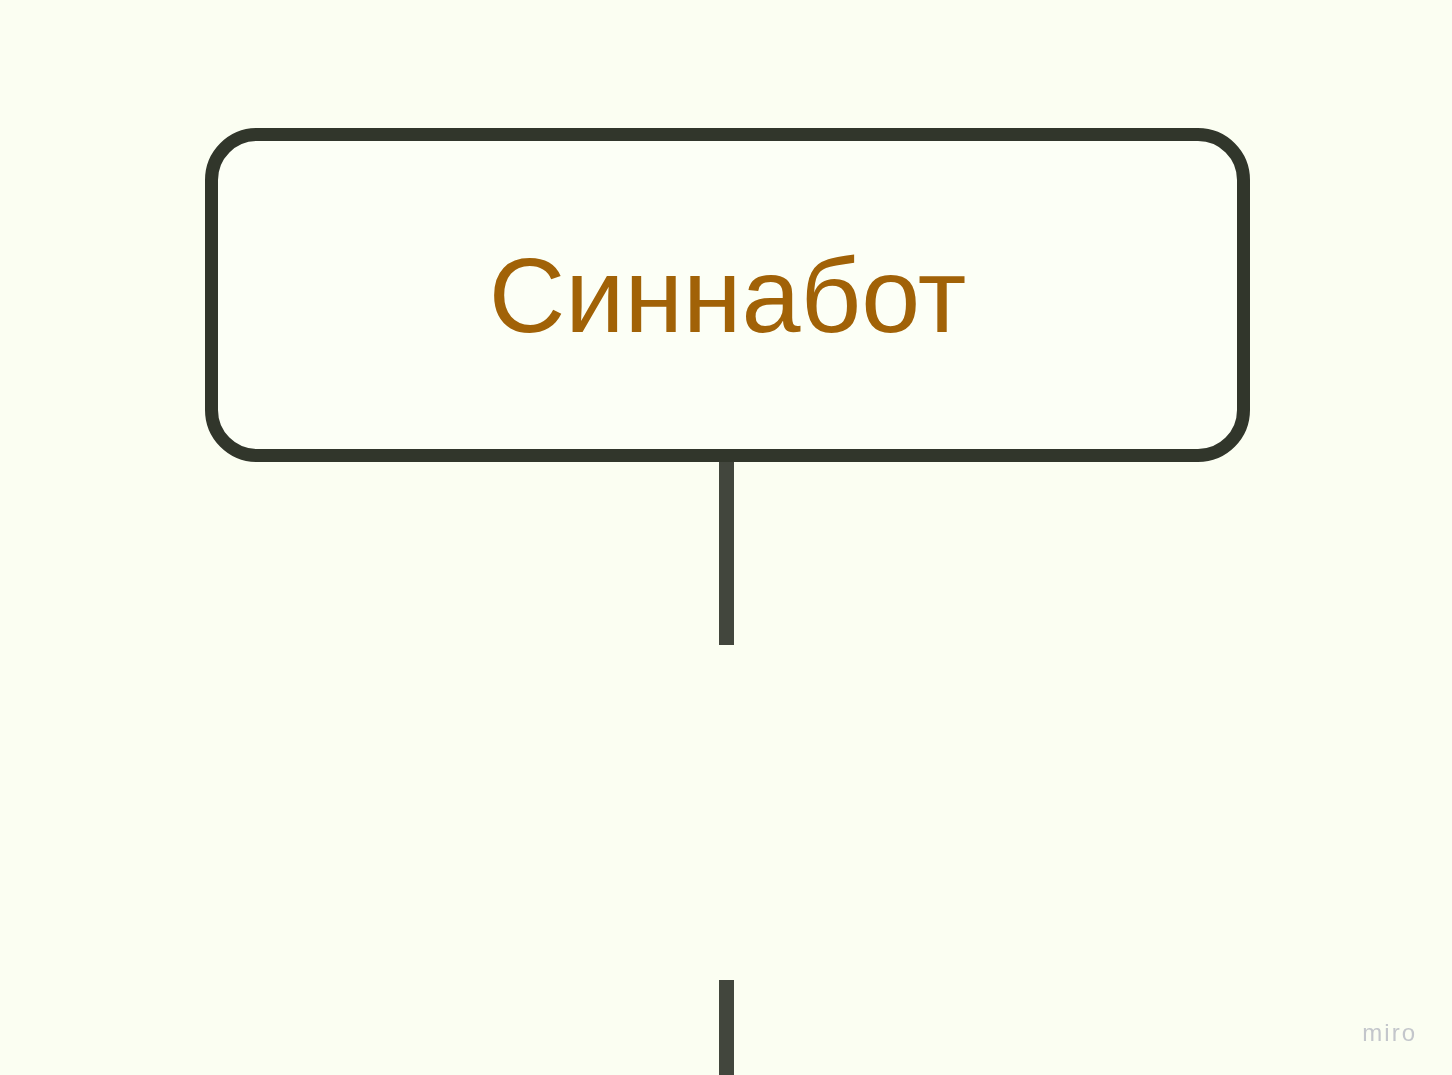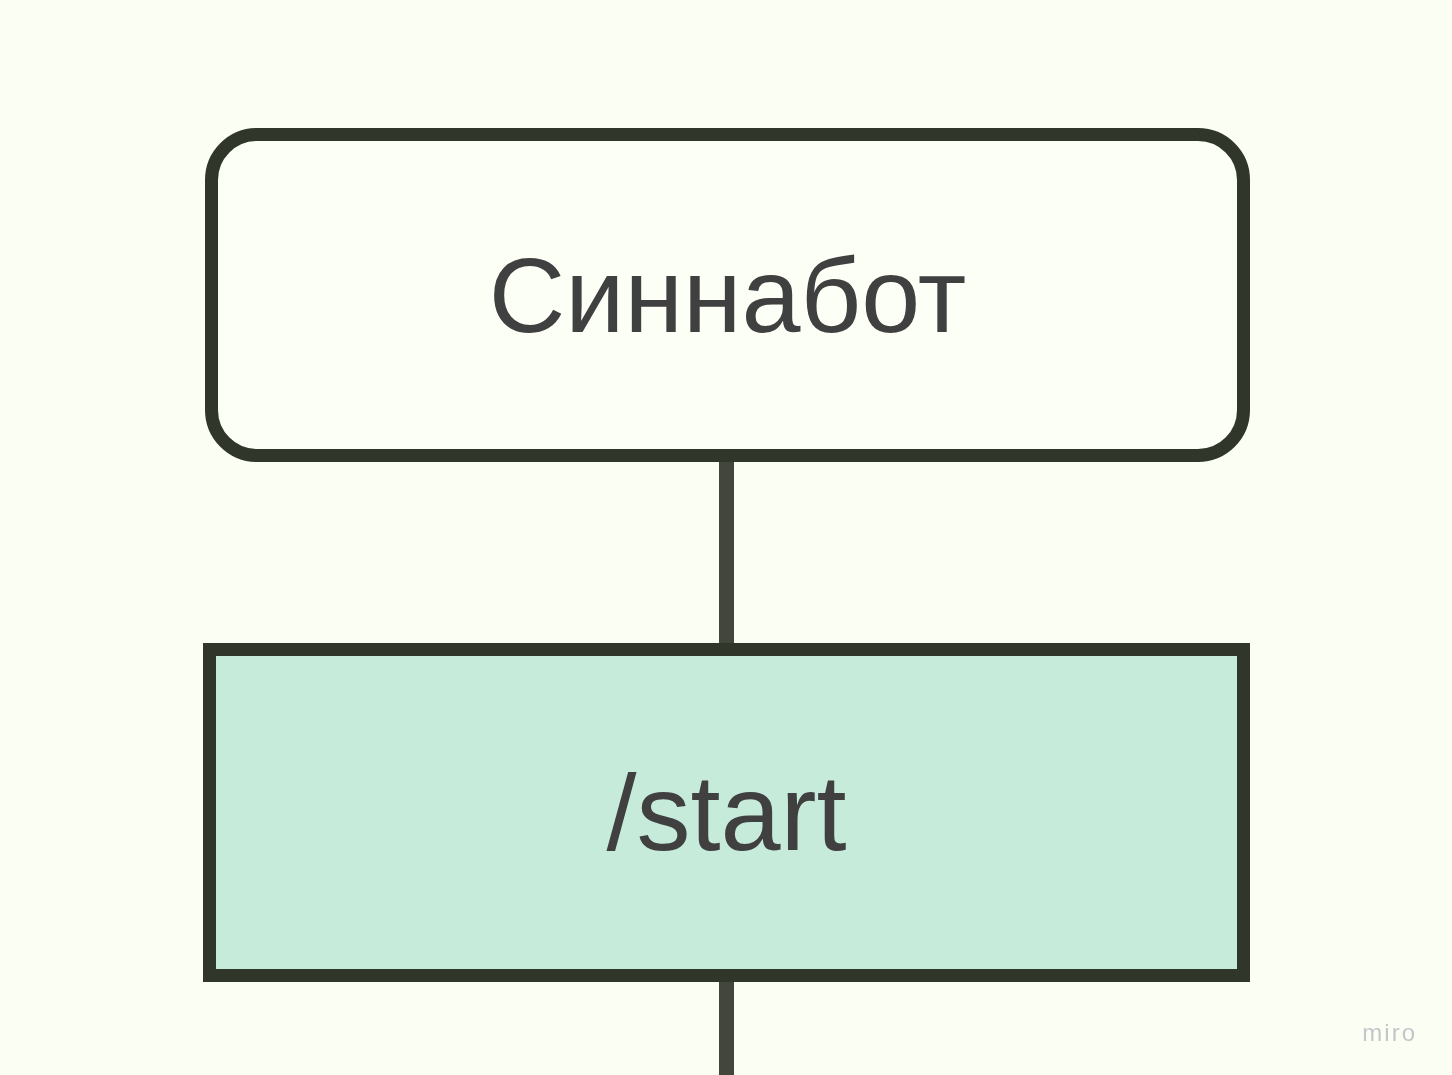--- a/index.html
+++ b/index.html
@@ -15,21 +15,21 @@
     font-family: "Liberation Sans", "DejaVu Sans", sans-serif;
   }
   .node {
     position: absolute;
     box-sizing: border-box;
     display: flex;
     flex-direction: column;
     align-items: center;
     justify-content: center;
     text-align: right;
-    color: #404040;
+    color: #a16207;
     z-index: 2;
   }
   .node-chat {
     left: 205px;
     top: 128px;
     width: 1045px;
     height: 334px;
     background: #fcfff6;
     border: 13px solid #31362b;
     border-radius: 52px;
@@ -78,19 +78,16 @@
 <div style="position:absolute; inset:0;">
 
   <div class="connector connector-1"></div>
 
   <div class="connector connector-2"></div>
 
   <div class="node node-chat">
     <div>Синнабот</div>
   </div>
 
-  <div class="node node-start">
-    <div>/start</div>
-  </div>
 
   <div class="watermark">miro</div>
 
 </div>
 
 </body></html>

